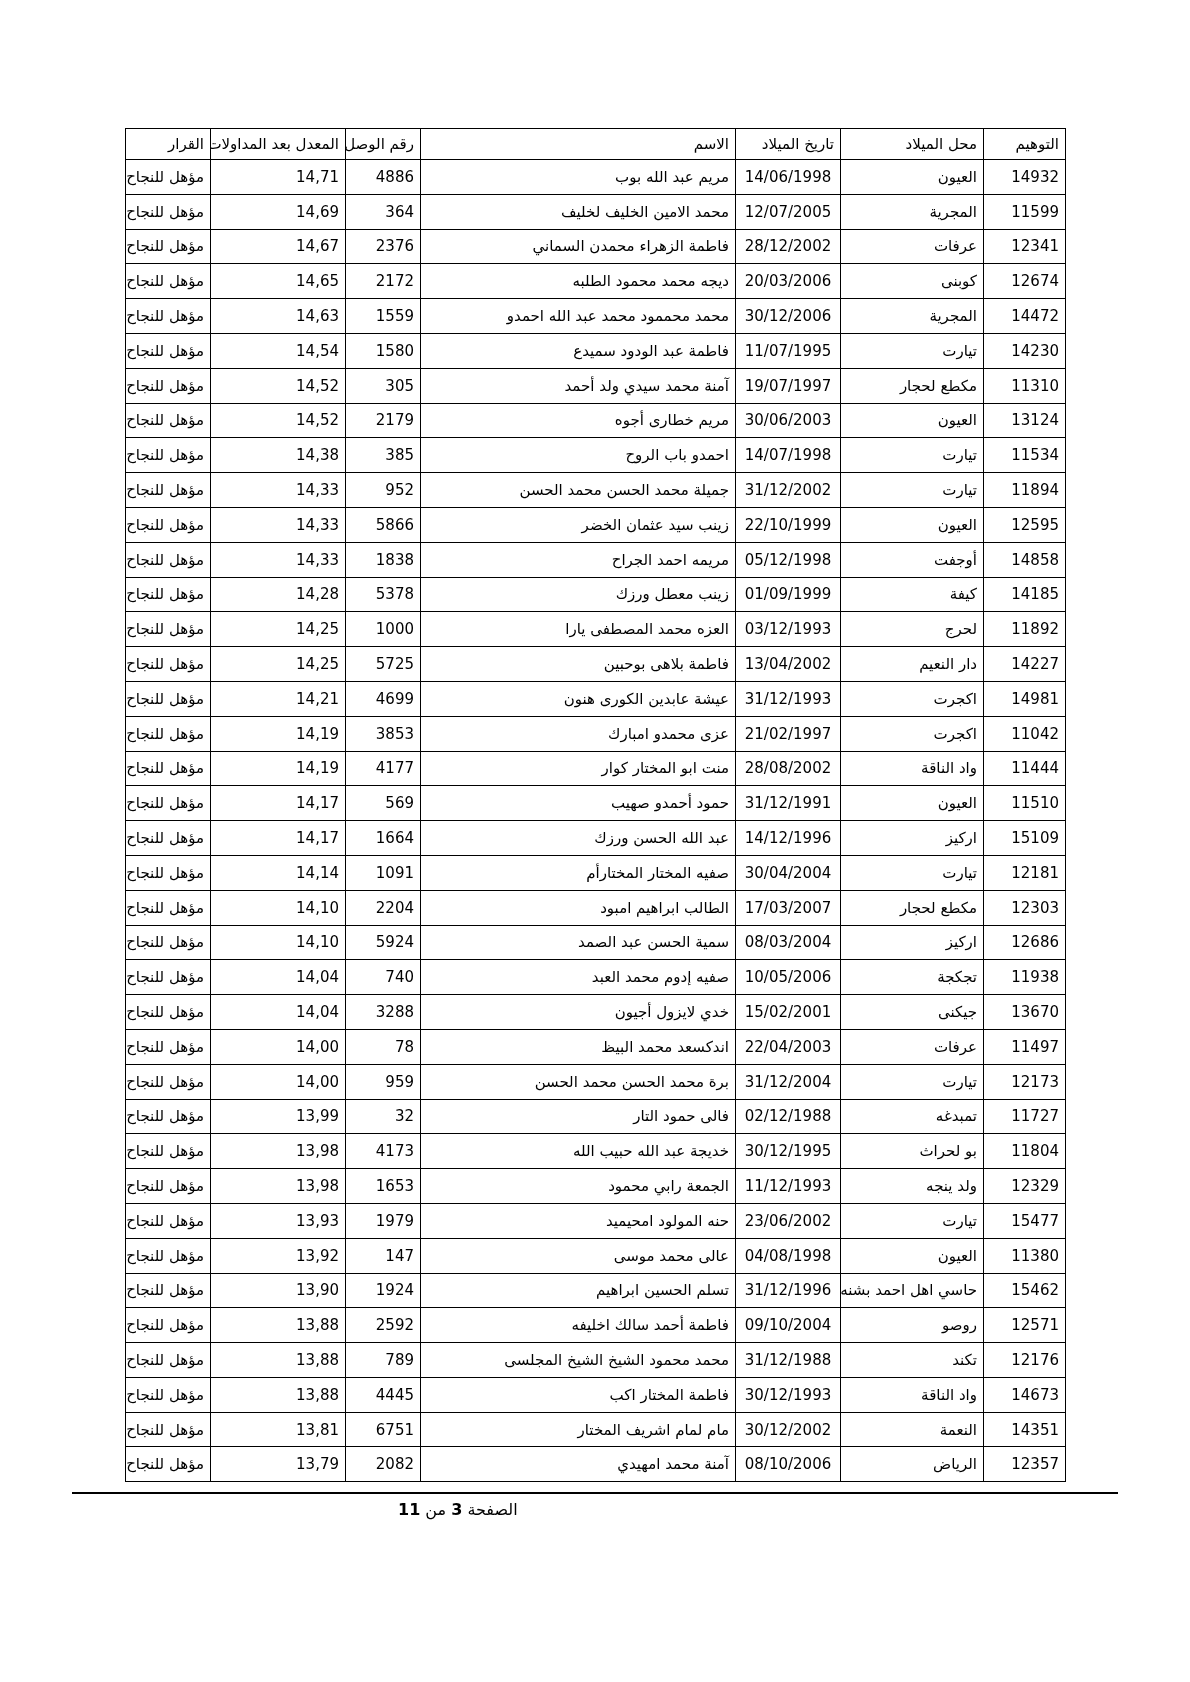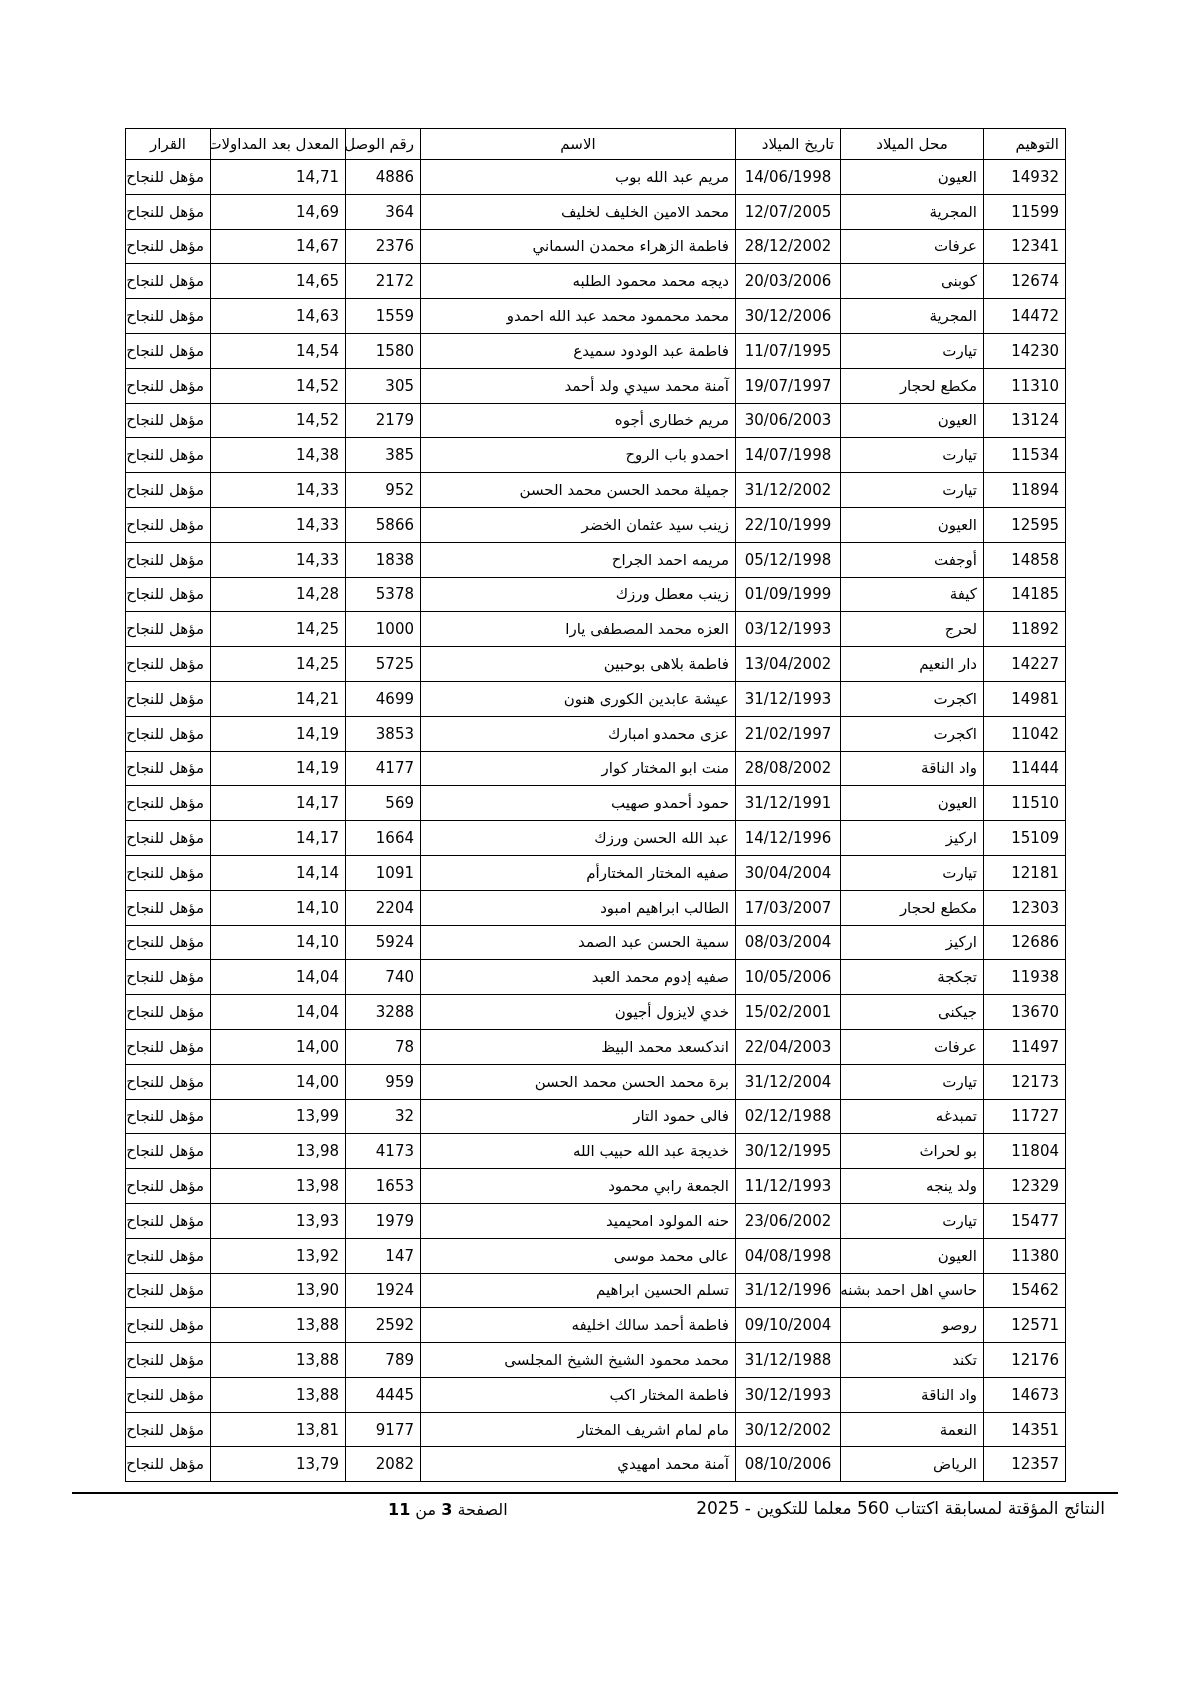--- a/index.html
+++ b/index.html
@@ -27,20 +27,21 @@
   table.results th, table.results td{
     border:1.5px solid #000;
     padding:0 6px;
     overflow:hidden;
     white-space:nowrap;
   }
   table.results th{
     height:30px;
     font-size:15px;
     font-weight:normal;
+    text-align:right;
     vertical-align:middle;
   }
   table.results td{
     height:33.8px;
     font-size:15px;
     vertical-align:middle;
   }
   
   .c-id{font-size:16px;}
   .c-place{text-align:right;padding-left:4px;}
@@ -62,21 +63,21 @@
   .footer-title{
     position:absolute;
     top:1498px;
     right:85px;
     direction:rtl;
     font-size:17px;
   }
   .footer-page{
     position:absolute;
     top:1500px;
-    left:388px;
+    left:398px;
     direction:rtl;
     font-size:16px;
   }
   .footer-page b{font-weight:bold;}
 </style>
 </head>
 <body>
 
 <div class="page">
 
@@ -460,40 +461,39 @@
       <td class="c-receipt">4445</td>
       <td class="c-avg">13,88</td>
       <td class="c-dec">مؤهل للنجاح</td>
     </tr>
 
     <tr>
       <td class="c-id">14351</td>
       <td class="c-place">النعمة</td>
       <td class="c-dob">30/12/2002</td>
       <td class="c-name">مام لمام اشريف المختار</td>
-      <td class="c-receipt">9177</td>
+      <td class="c-receipt">6751</td>
       <td class="c-avg">13,81</td>
       <td class="c-dec">مؤهل للنجاح</td>
     </tr>
 
     <tr>
       <td class="c-id">12357</td>
       <td class="c-place">الرياض</td>
       <td class="c-dob">08/10/2006</td>
       <td class="c-name">آمنة محمد امهيدي</td>
       <td class="c-receipt">2082</td>
       <td class="c-avg">13,79</td>
       <td class="c-dec">مؤهل للنجاح</td>
     </tr>
   </tbody>
   </table>
 
   <div class="footer-rule"></div>
 
-  <div class="footer-title" dir="rtl">النتائج المؤقتة لمسابقة اكتتاب 560 معلما للتكوين - 2025</div>
 
   <div class="footer-page" dir="rtl">
     <span>الصفحة</span>
     <b>3</b>
     <span>من</span>
     <b>11</b>
   </div>
 
 </div>
 

